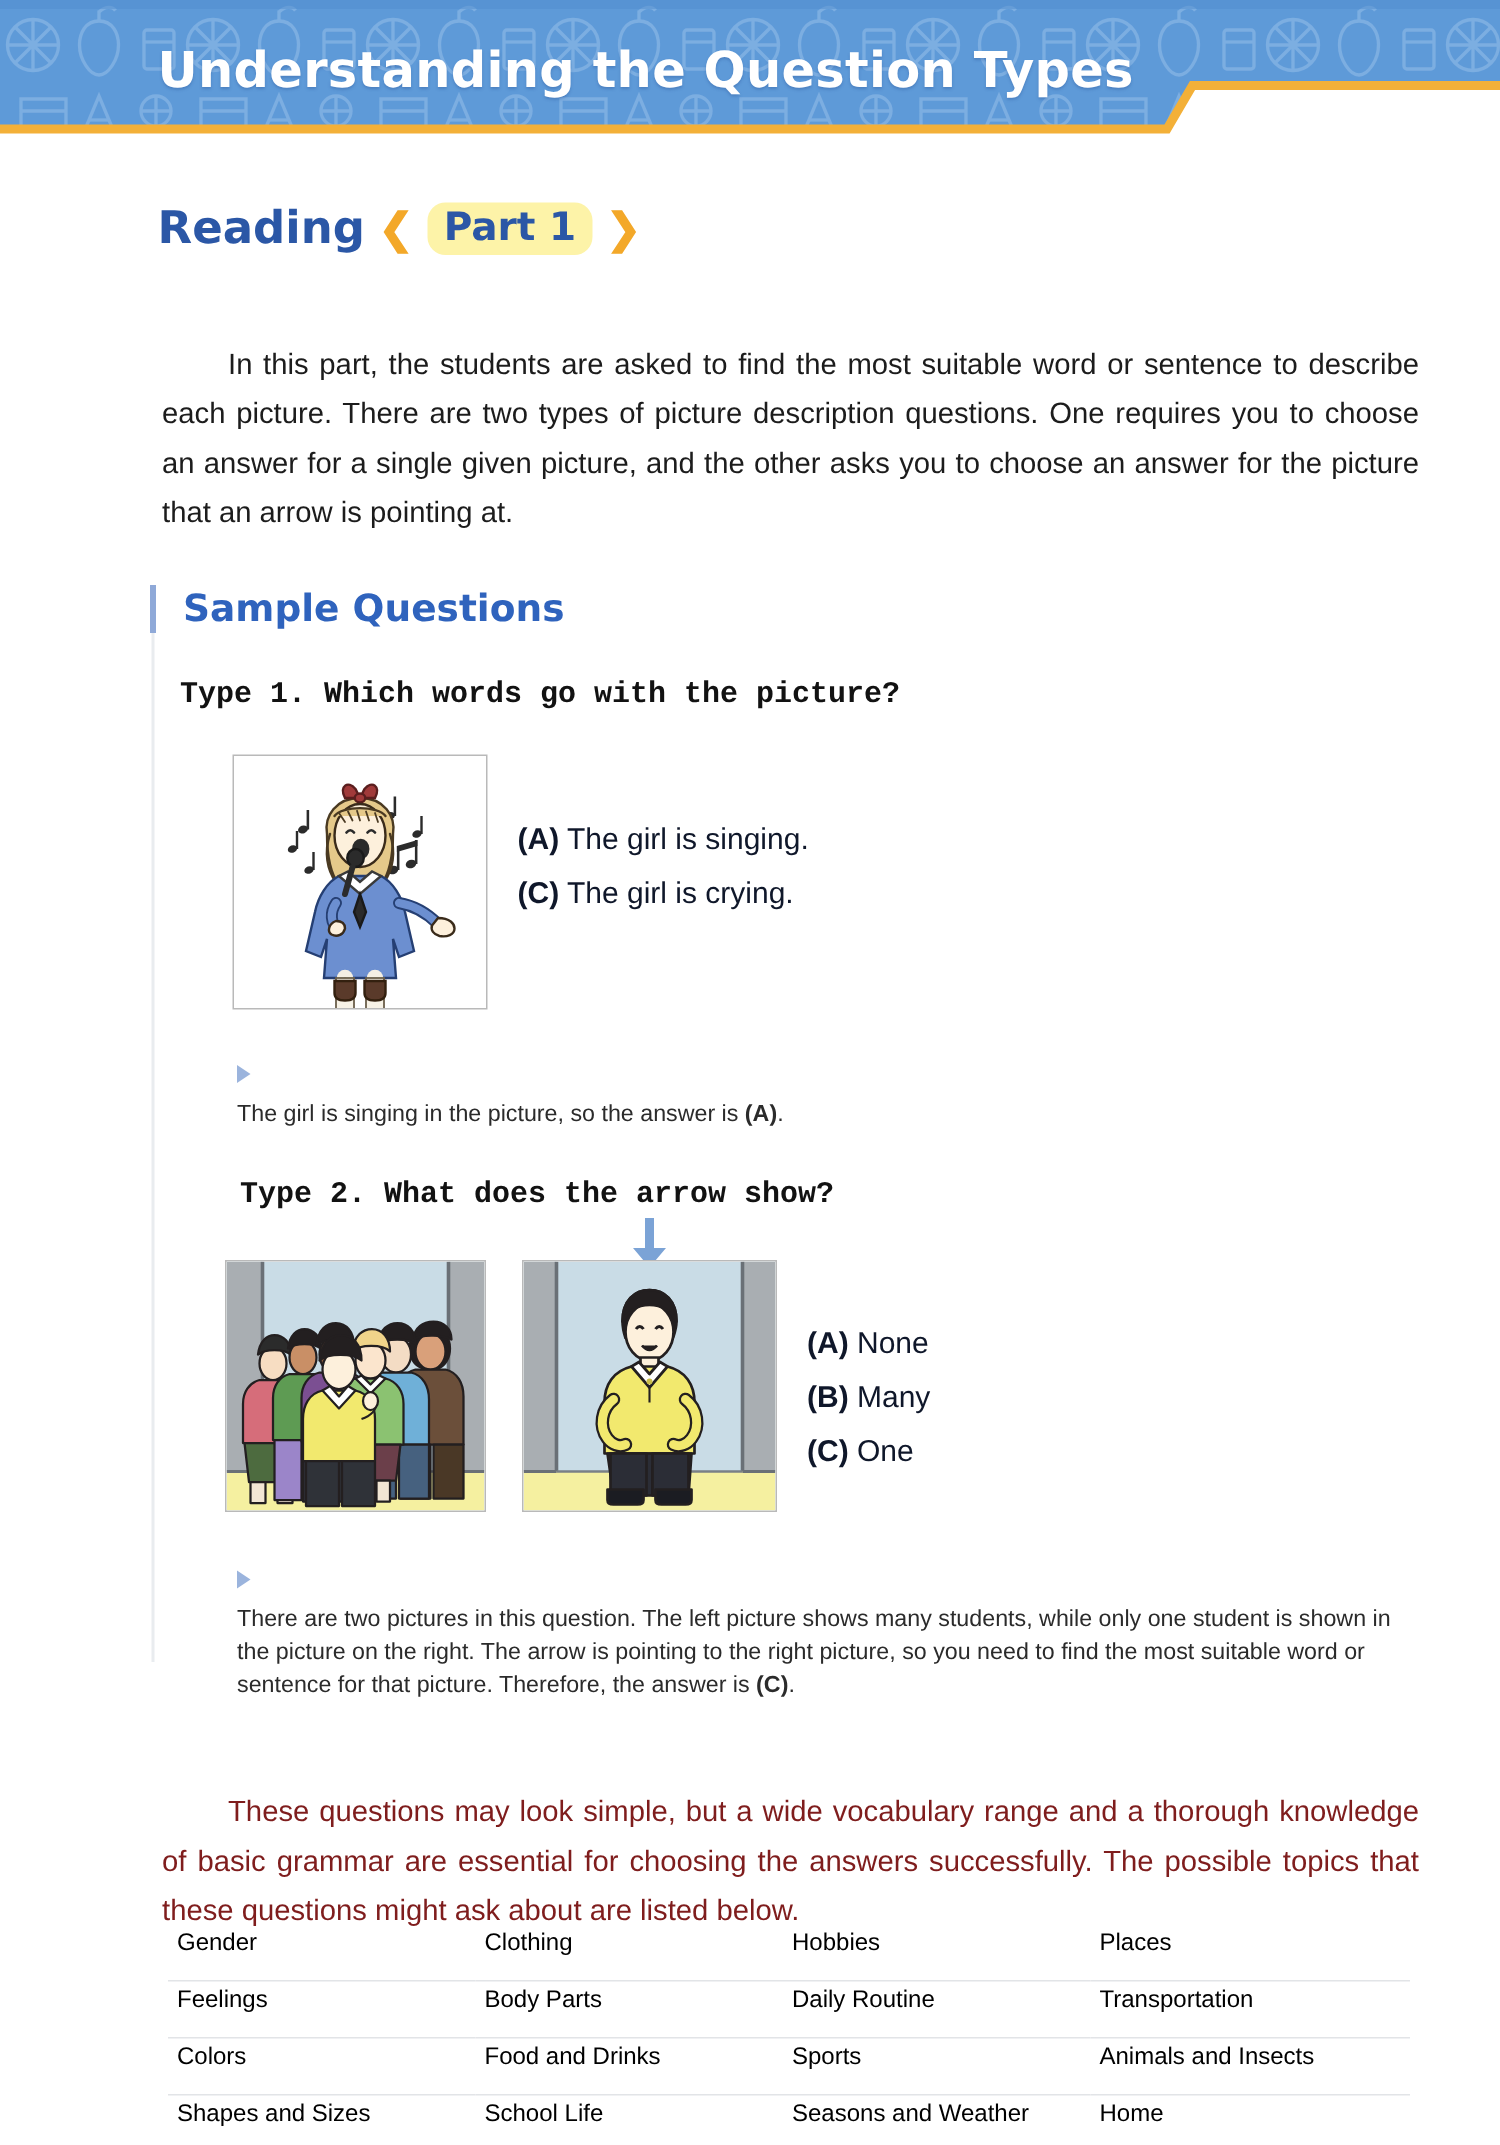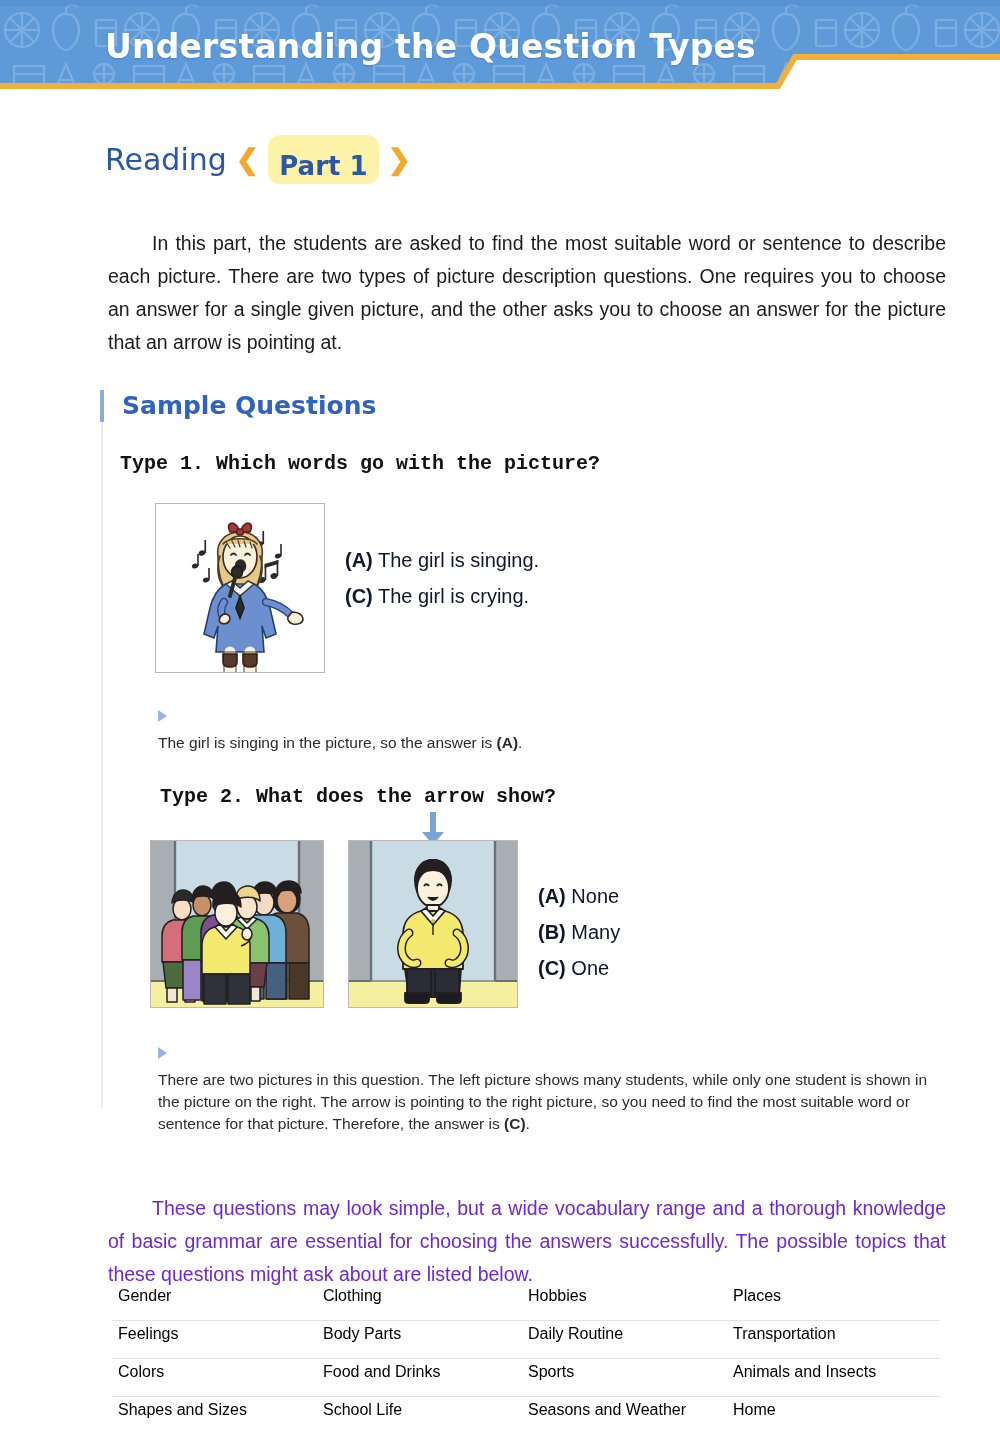--- a/index.html
+++ b/index.html
@@ -28,28 +28,28 @@
     white-space:nowrap;
   }
 
   
   .reading-row {
     position:absolute; left:105px; top:135px;
     display:flex; align-items:center; gap:9px;
     white-space:nowrap;
   }
   .reading-label {
-    font-size:30px; font-weight:normal; color:#2b57a6;
+    font-size:30px; font-weight:bold; color:#2b57a6;
     font-family:"DejaVu Sans", sans-serif;
   }
   .chev { color:#f3a829; font-size:28px; font-weight:bold; line-height:1; }
   .part-badge {
     background:#fdf3a8;
     border-radius:12px;
-    padding:16px 11px 3px 11px;
+    padding:2px 11px 3px 11px;
     font-size:26px; font-weight:bold; color:#2b57a6;
     font-family:"DejaVu Sans", sans-serif;
     text-align:center;
   }
 
   
   .intro-para {
     position:absolute; left:108px; top:207px; width:838px;
     font-size:19.5px; line-height:33px; color:#1c1c1c;
     text-align:justify; text-indent:44px;
@@ -96,21 +96,21 @@
     border-top:6px solid transparent;
     border-bottom:6px solid transparent;
   }
   .note .note-text { font-size:15.5px; line-height:22px; color:#2b2b2b; }
   #note1 { left:158px; top:705px; width:560px; }
   #note2 { left:158px; top:1042px; width:790px; }
 
   
   .closing-para {
     position:absolute; left:108px; top:1172px; width:838px;
-    font-size:19.5px; line-height:33px; color:#6d28d9;
+    font-size:19.5px; line-height:33px; color:#7f1d1d;
     text-align:justify; text-indent:44px;
   }
 
   
   .topics {
     position:absolute; left:112px; top:1283px; width:828px;
     display:grid; grid-template-columns:205px 205px 205px 213px;
   }
   .topics .cell {
     font-size:16px; color:#000000;

